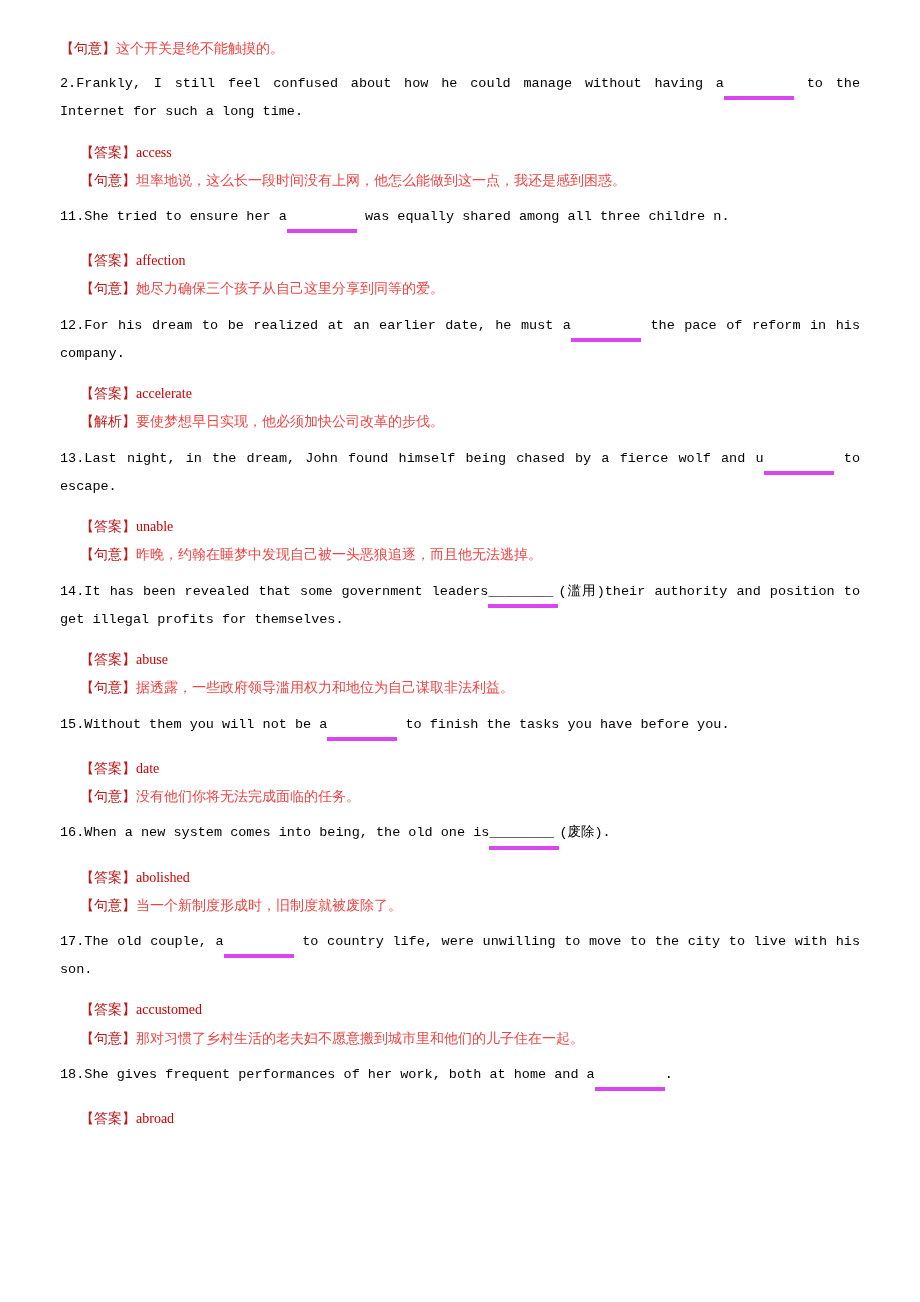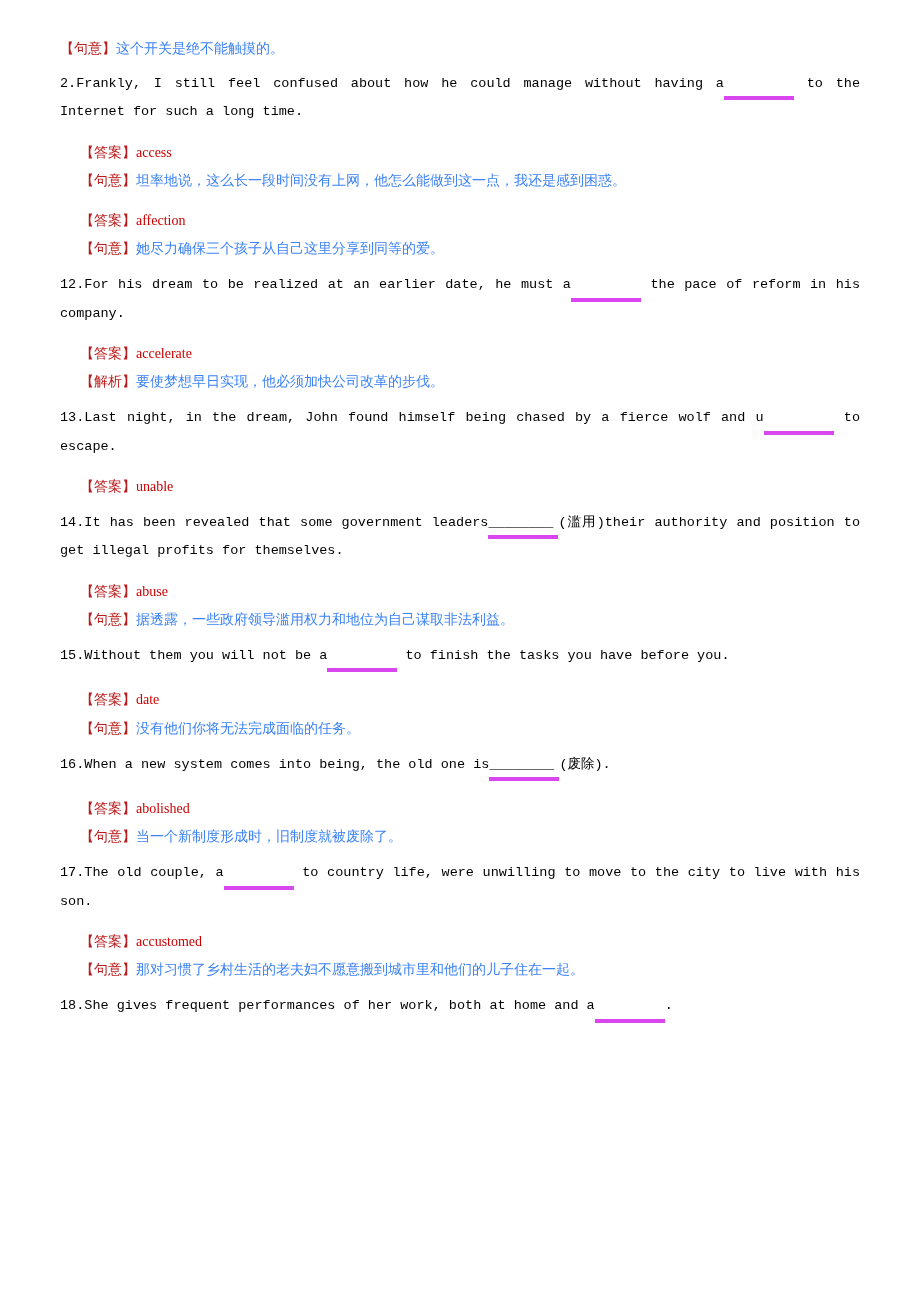--- a/index.html
+++ b/index.html
@@ -20,21 +20,21 @@
       margin-bottom: 12px;
     }
     .red-tag {
       color: #b91c1c;
       font-weight: normal;
     }
     .red-answer {
       color: #cc0000;
     }
     .red-meaning {
-      color: #3b82f6;
+      color: #ef4444;
     }
     .question-text {
       font-family: "Courier New", "Consolas", monospace;
       font-size: 13.5px;
       line-height: 1.8;
       text-align: justify;
     }
     .question-number {
       font-family: "Courier New", monospace;
       font-size: 13.5px;
@@ -68,33 +68,36 @@
 </div>
 
 <div id="questions-container">
     <div class="sentence-block">
       <div class="question-text"><span class="question-number">2.</span><span>Frankly, I still feel confused about how he could manage without having a</span><span class="blank">&nbsp;&nbsp;&nbsp;&nbsp;&nbsp;&nbsp;&nbsp;&nbsp;</span><span> to  the
       Internet for such a long time.</span></div>
       <div class="answer-row"><span class="red-tag">【答案】</span><span class="red-answer">access</span></div>
       <div class="meaning-row"><span class="red-tag">【句意】</span><span class="red-meaning">坦率地说，这么长一段时间没有上网，他怎么能做到这一点，我还是感到困惑。</span></div>
     </div>
     <div class="sentence-block">
+      <div class="question-text"><span class="question-number">11.</span><span>She  tried  to  ensure  her  a</span><span class="blank">&nbsp;&nbsp;&nbsp;&nbsp;&nbsp;&nbsp;&nbsp;&nbsp;</span><span>  was  equally  shared  among  all  three  childre
+      n.</span></div>
       <div class="answer-row"><span class="red-tag">【答案】</span><span class="red-answer">affection</span></div>
       <div class="meaning-row"><span class="red-tag">【句意】</span><span class="red-meaning">她尽力确保三个孩子从自己这里分享到同等的爱。</span></div>
     </div>
     <div class="sentence-block">
       <div class="question-text"><span class="question-number">12.</span><span>For his dream to be realized at an earlier date, he must a</span><span class="blank">&nbsp;&nbsp;&nbsp;&nbsp;&nbsp;&nbsp;&nbsp;&nbsp;</span><span> the pace of reform in
       his company.</span></div>
       <div class="answer-row"><span class="red-tag">【答案】</span><span class="red-answer">accelerate</span></div>
       <div class="meaning-row"><span class="red-tag">【解析】</span><span class="red-meaning">要使梦想早日实现，他必须加快公司改革的步伐。</span></div>
     </div>
     <div class="sentence-block">
       <div class="question-text"><span class="question-number">13.</span><span>Last night, in the dream, John found himself being chased by a fierce wolf and u</span><span class="blank">&nbsp;&nbsp;&nbsp;&nbsp;&nbsp;&nbsp;&nbsp;&nbsp;</span><span> to
       escape.</span></div>
       <div class="answer-row"><span class="red-tag">【答案】</span><span class="red-answer">unable</span></div>
+      <div class="meaning-row"><span class="red-tag">【句意】</span><span class="red-meaning">昨晚，约翰在睡梦中发现自己被一头恶狼追逐，而且他无法逃掉。</span></div>
     </div>
     <div class="sentence-block">
       <div class="question-text"><span class="question-number">14.</span><span>It has been revealed that some government leaders</span><span class="blank">________</span><span>(滥用)their authority and position
       to get illegal profits for themselves.</span></div>
       <div class="answer-row"><span class="red-tag">【答案】</span><span class="red-answer">abuse</span></div>
       <div class="meaning-row"><span class="red-tag">【句意】</span><span class="red-meaning">据透露，一些政府领导滥用权力和地位为自己谋取非法利益。</span></div>
     </div>
     <div class="sentence-block">
       <div class="question-text"><span class="question-number">15.</span><span>Without  them  you  will  not  be  a</span><span class="blank">&nbsp;&nbsp;&nbsp;&nbsp;&nbsp;&nbsp;&nbsp;&nbsp;</span><span>  to  finish  the  tasks  you  have  before
         you.</span></div>
@@ -107,14 +110,15 @@
       <div class="meaning-row"><span class="red-tag">【句意】</span><span class="red-meaning">当一个新制度形成时，旧制度就被废除了。</span></div>
     </div>
     <div class="sentence-block">
       <div class="question-text"><span class="question-number">17.</span><span>The old couple, a</span><span class="blank">&nbsp;&nbsp;&nbsp;&nbsp;&nbsp;&nbsp;&nbsp;&nbsp;</span><span> to  country life, were unwilling to move to the city to live with
       his son.</span></div>
       <div class="answer-row"><span class="red-tag">【答案】</span><span class="red-answer">accustomed</span></div>
       <div class="meaning-row"><span class="red-tag">【句意】</span><span class="red-meaning">那对习惯了乡村生活的老夫妇不愿意搬到城市里和他们的儿子住在一起。</span></div>
     </div>
     <div class="sentence-block">
       <div class="question-text"><span class="question-number">18.</span><span>She  gives  frequent  performances  of  her  work,  both at  home  and a</span><span class="blank">&nbsp;&nbsp;&nbsp;&nbsp;&nbsp;&nbsp;&nbsp;&nbsp;</span><span>.</span></div>
+      <div class="answer-row"><span class="red-tag">【答案】</span><span class="red-answer">abroad</span></div>
     </div>
   </div>
 
 </body></html>

